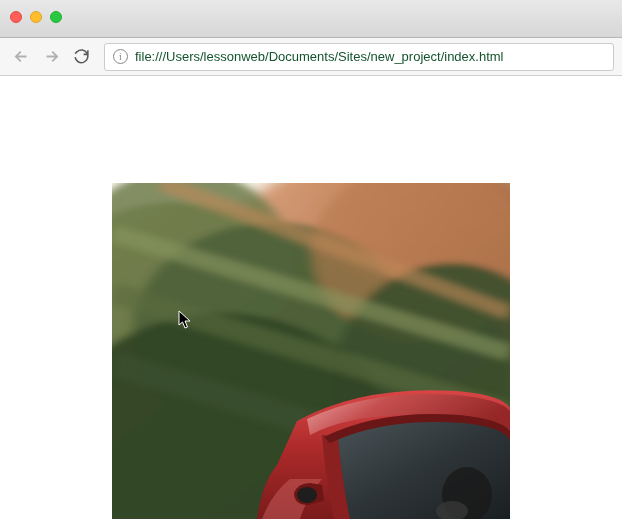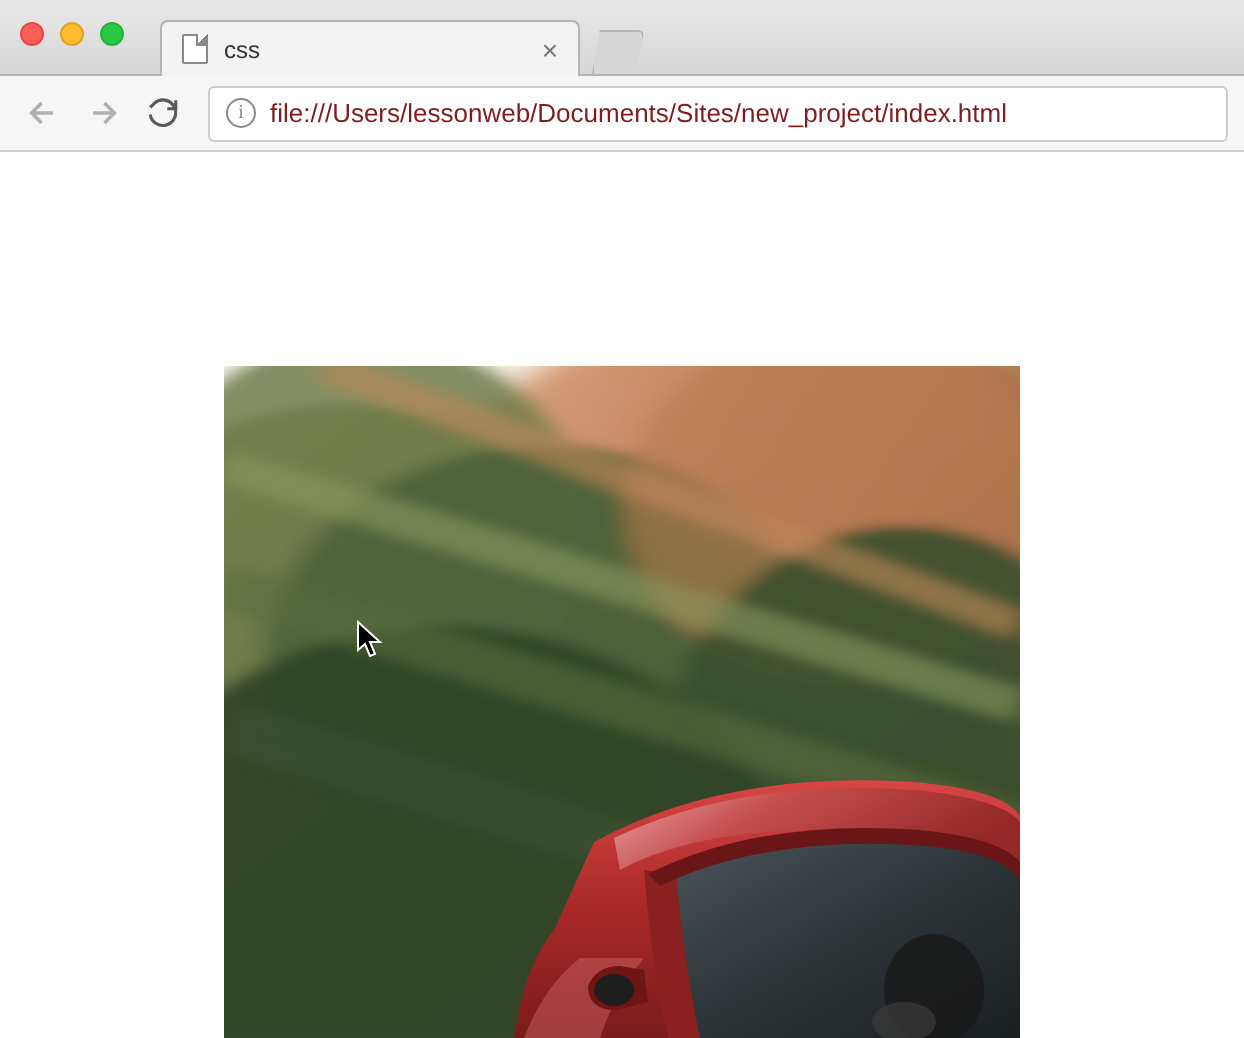--- a/index.html
+++ b/index.html
@@ -19,46 +19,36 @@
     .tab-title { font-size: 12px; color: #333; flex: 1; }
     .tab-close { font-size: 14px; color: #777; cursor: pointer; padding: 0 2px; }
     .tab-new { width: 26px; height: 22px; background: #d7d7d7; border: 1px solid #b5b5b5; border-bottom: none; border-top-left-radius: 0; border-top-right-radius: 3px; margin-left: 6px; margin-bottom: 0; clip-path: polygon(15% 0, 100% 0, 85% 100%, 0 100%); }
     .toolbar { height: 38px; background: #f6f6f6; border-bottom: 1px solid #d0d0d0; display: flex; align-items: center; padding: 0 8px; gap: 4px; }
     .nav-btn { width: 26px; height: 26px; display: flex; align-items: center; justify-content: center; color: #b0b0b0; cursor: default; }
     .nav-btn.enabled { color: #5a5a5a; cursor: pointer; }
     .nav-btn svg { width: 17px; height: 17px; }
     .reload-btn svg { width: 17px; height: 17px; }
     .address-bar { flex: 1; height: 28px; background: #fff; border: 1px solid #ccc; border-radius: 3px; display: flex; align-items: center; padding: 0 8px; margin-left: 6px; }
     .info-icon { width: 15px; height: 15px; border: 1px solid #888; border-radius: 50%; display: flex; align-items: center; justify-content: center; font-size: 10px; color: #888; margin-right: 7px; font-family: serif; }
-    .url { font-size: 13px; color: #7f1d1d; font-family: Arial, sans-serif; }
+    .url { font-size: 13px; color: #14532d; font-family: Arial, sans-serif; }
     .content { flex: 1; background: #fff; position: relative; overflow: hidden; }
     .page-image { position: absolute; left: 112px; top: 107px; width: 398px; height: 336px; overflow: hidden; }
     .img-svg { width: 100%; height: 100%; display: block; }
     .cursor { position: absolute; left: 178px; top: 234px; pointer-events: none; z-index: 10; }
   </style>
 </head>
 <body>
 
 <div class="chrome-window">
 
   <div class="title-bar">
     <div class="traffic-lights">
       <div class="tl red"></div>
       <div class="tl yellow"></div>
       <div class="tl green"></div>
-    </div>
-    <div class="tabs">
-      <div class="tab">
-        <div class="tab-favicon">
-            <div class="file-icon"></div>
-          </div>
-        <div class="tab-title">css</div>
-        <div class="tab-close">×</div>
-      </div>
-      <div class="tab-new"></div>
     </div>
   </div>
 
   <div class="toolbar">
     <div class="nav-btn">
       <svg viewBox="0 0 24 24" fill="none" stroke="currentColor" stroke-width="2.5">
           <path d="M19 12H5M11 5l-7 7 7 7"></path>
         </svg>
     </div>
     <div class="nav-btn">

